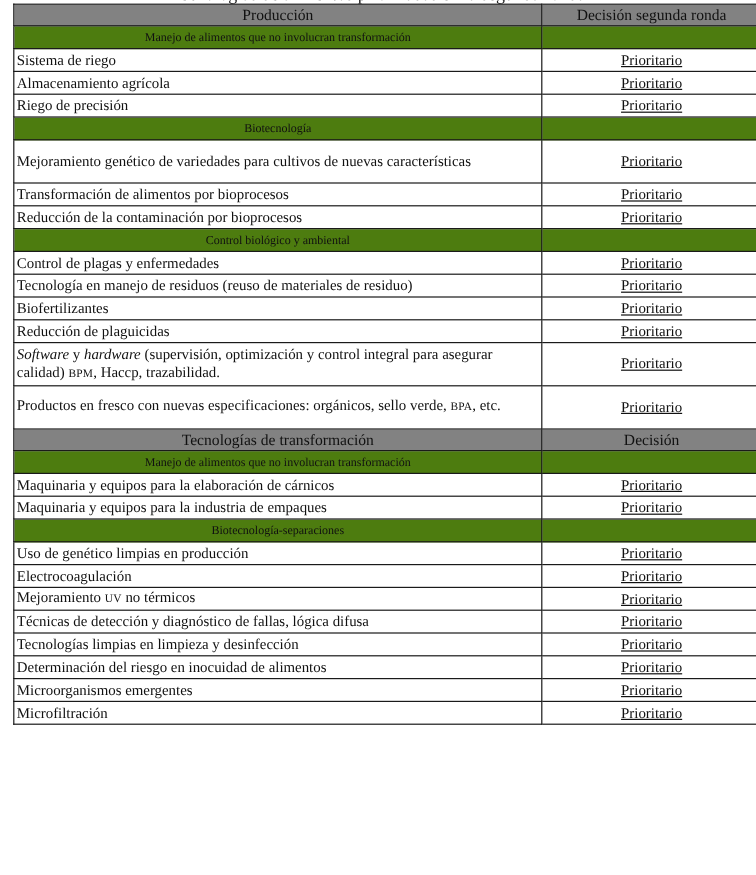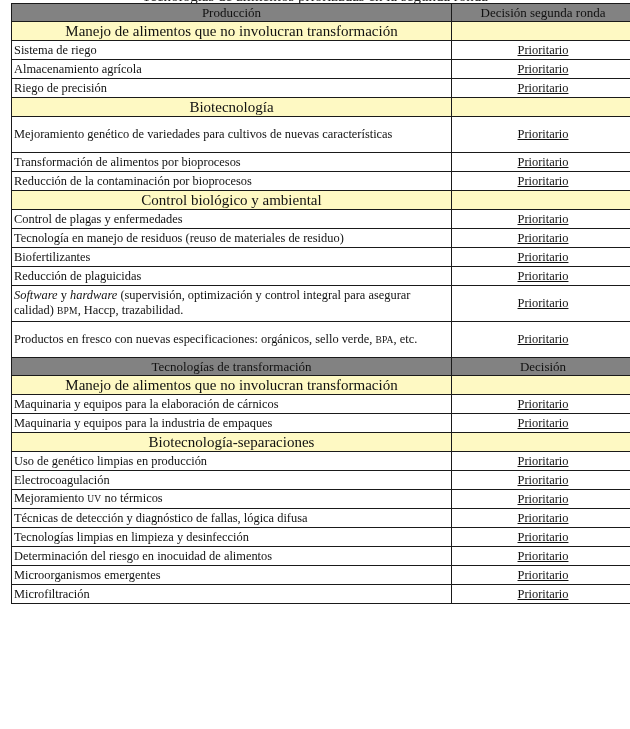--- a/index.html
+++ b/index.html
@@ -5,21 +5,21 @@
   html, body { margin: 0; padding: 0; background: #ffffff; }
   body { width: 630px; height: 729px; position: relative; overflow: hidden;
          font-family: "Liberation Serif", "DejaVu Serif", serif; color: #111; }
   .caption-clip { position: absolute; left: 0; top: -12px; width: 630px; height: 16px;
                   text-align: center; font-size: 15px; color: #222; overflow: hidden; }
   table { position: absolute; left: 11px; top: 3px; width: 623px; border-collapse: collapse;
           table-layout: fixed; font-size: 12.4px; }
   col.c1 { width: 440px; } col.c2 { width: 183px; }
   td, th { border: 1px solid #1a1a1a; padding: 0 2px; line-height: 15px; vertical-align: middle; font-weight: normal; }
   tr.head th { background: #828282; height: 17px; text-align: center; font-size: 13px; }
-  tr.cat td { background: #fef9c3; height: 18px; text-align: center; font-size: 15px; font-family: Liberation Serif, serif; }
+  tr.cat td { background: #4d7c0f; height: 18px; text-align: center; font-size: 10px; font-family: Liberation Serif, serif; }
   tr.item td { height: 18px; }
   tr.item td.val { text-align: center; text-decoration: underline; }
   tr.tall td { height: 35px; }
   .sc { font-size: 9.5px; letter-spacing: 0.2px; }
   i { }
 </style>
 </head>
 <body>
 
 <div class="caption-clip">Tecnologías de alimentos priorizadas en la segunda ronda</div>

